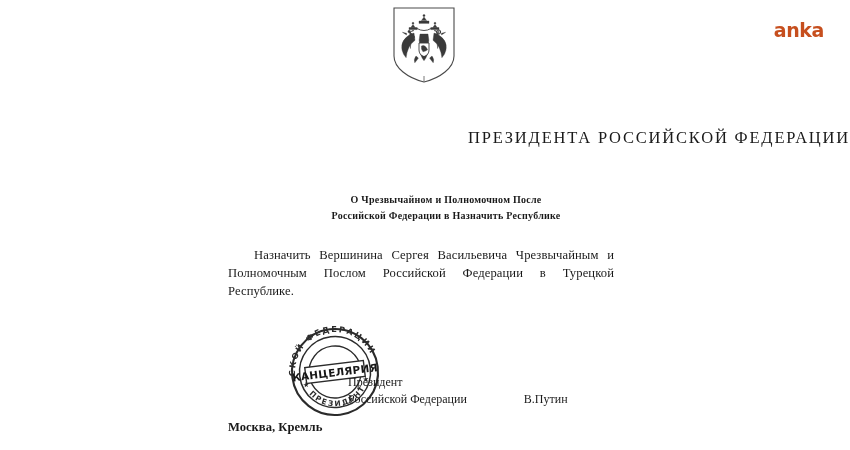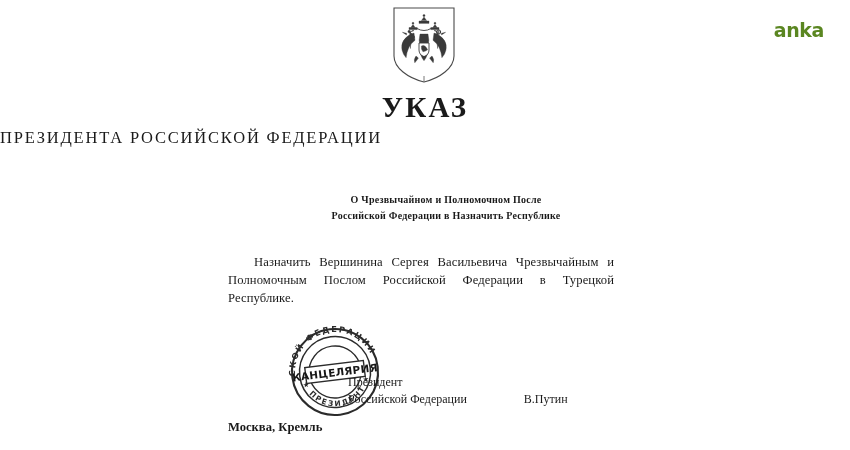--- a/index.html
+++ b/index.html
@@ -19,21 +19,21 @@
 
   
   #watermark {
     position: absolute;
     top: 19px;
     right: 26px;
     font-family: "DejaVu Sans", sans-serif;
     font-size: 19px;
     font-weight: 700;
     letter-spacing: -0.4px;
-    color: #4d7c0f;
+    color: #c2410c;
     opacity: 0.92;
   }
 
   
   #emblem {
     position: absolute;
     left: 392px;
     top: 6px;
     width: 64px;
     height: 78px;
@@ -50,21 +50,21 @@
     font-size: 29px;
     font-weight: 700;
     letter-spacing: 2.2px;
     line-height: 1.1;
   }
   #title-sub {
     position: absolute;
     left: 0;
     top: 129px;
     width: 850px;
-    text-align: left;
+    text-align: right;
     font-size: 16.5px;
     font-weight: 400;
     letter-spacing: 1.8px;
     line-height: 1.1;
   }
 
   
   #subject {
     position: absolute;
     left: 0;
@@ -76,21 +76,21 @@
     line-height: 16px;
     letter-spacing: 0.25px;
     padding-left: 21px;
   }
   #subject .ln { display: block; }
 
   
   #body-text {
     position: absolute;
     left: 228px;
-    top: 253px;
+    top: 246px;
     width: 386px;
     font-size: 12.6px;
     line-height: 18px;
     text-align: justify;
     text-indent: 26px;
     letter-spacing: 0.1px;
     word-spacing: 1px;
   }
 
   
@@ -191,21 +191,20 @@
 
         <path d="M28.6 48.5 q3.4 3.4 6.8 0 q-1.6 4.4 -3.4 6.2
                  q-1.8 -1.8 -3.4 -6.2 Z"></path>
         <path d="M24 50 q-2.6 3.4 -1.2 6.8 q2 -2.4 3.6 -4.8 Z"></path>
         <path d="M40 50 q2.6 3.4 1.2 6.8 q-2 -2.4 -3.6 -4.8 Z"></path>
       </g>
       <path d="M32 70 l0 6" stroke="#6a6a6a" stroke-width="0.9" fill="none"></path>
     </svg>
   </div>
 
-  <div id="title-main">УКАЗ</div>
   <div id="title-sub">ПРЕЗИДЕНТА РОССИЙСКОЙ ФЕДЕРАЦИИ</div>
 
   <div id="subject">
     <span class="ln">О Чрезвычайном и Полномочном После</span>
     <span class="ln">Российской Федерации в Назначить Республике</span>
   </div>
 
   <div id="body-text">Назначить Вершинина Сергея Васильевича Чрезвычайным и Полномочным Послом Российской Федерации в Турецкой Республике.</div>
 
   <div id="stamp">

